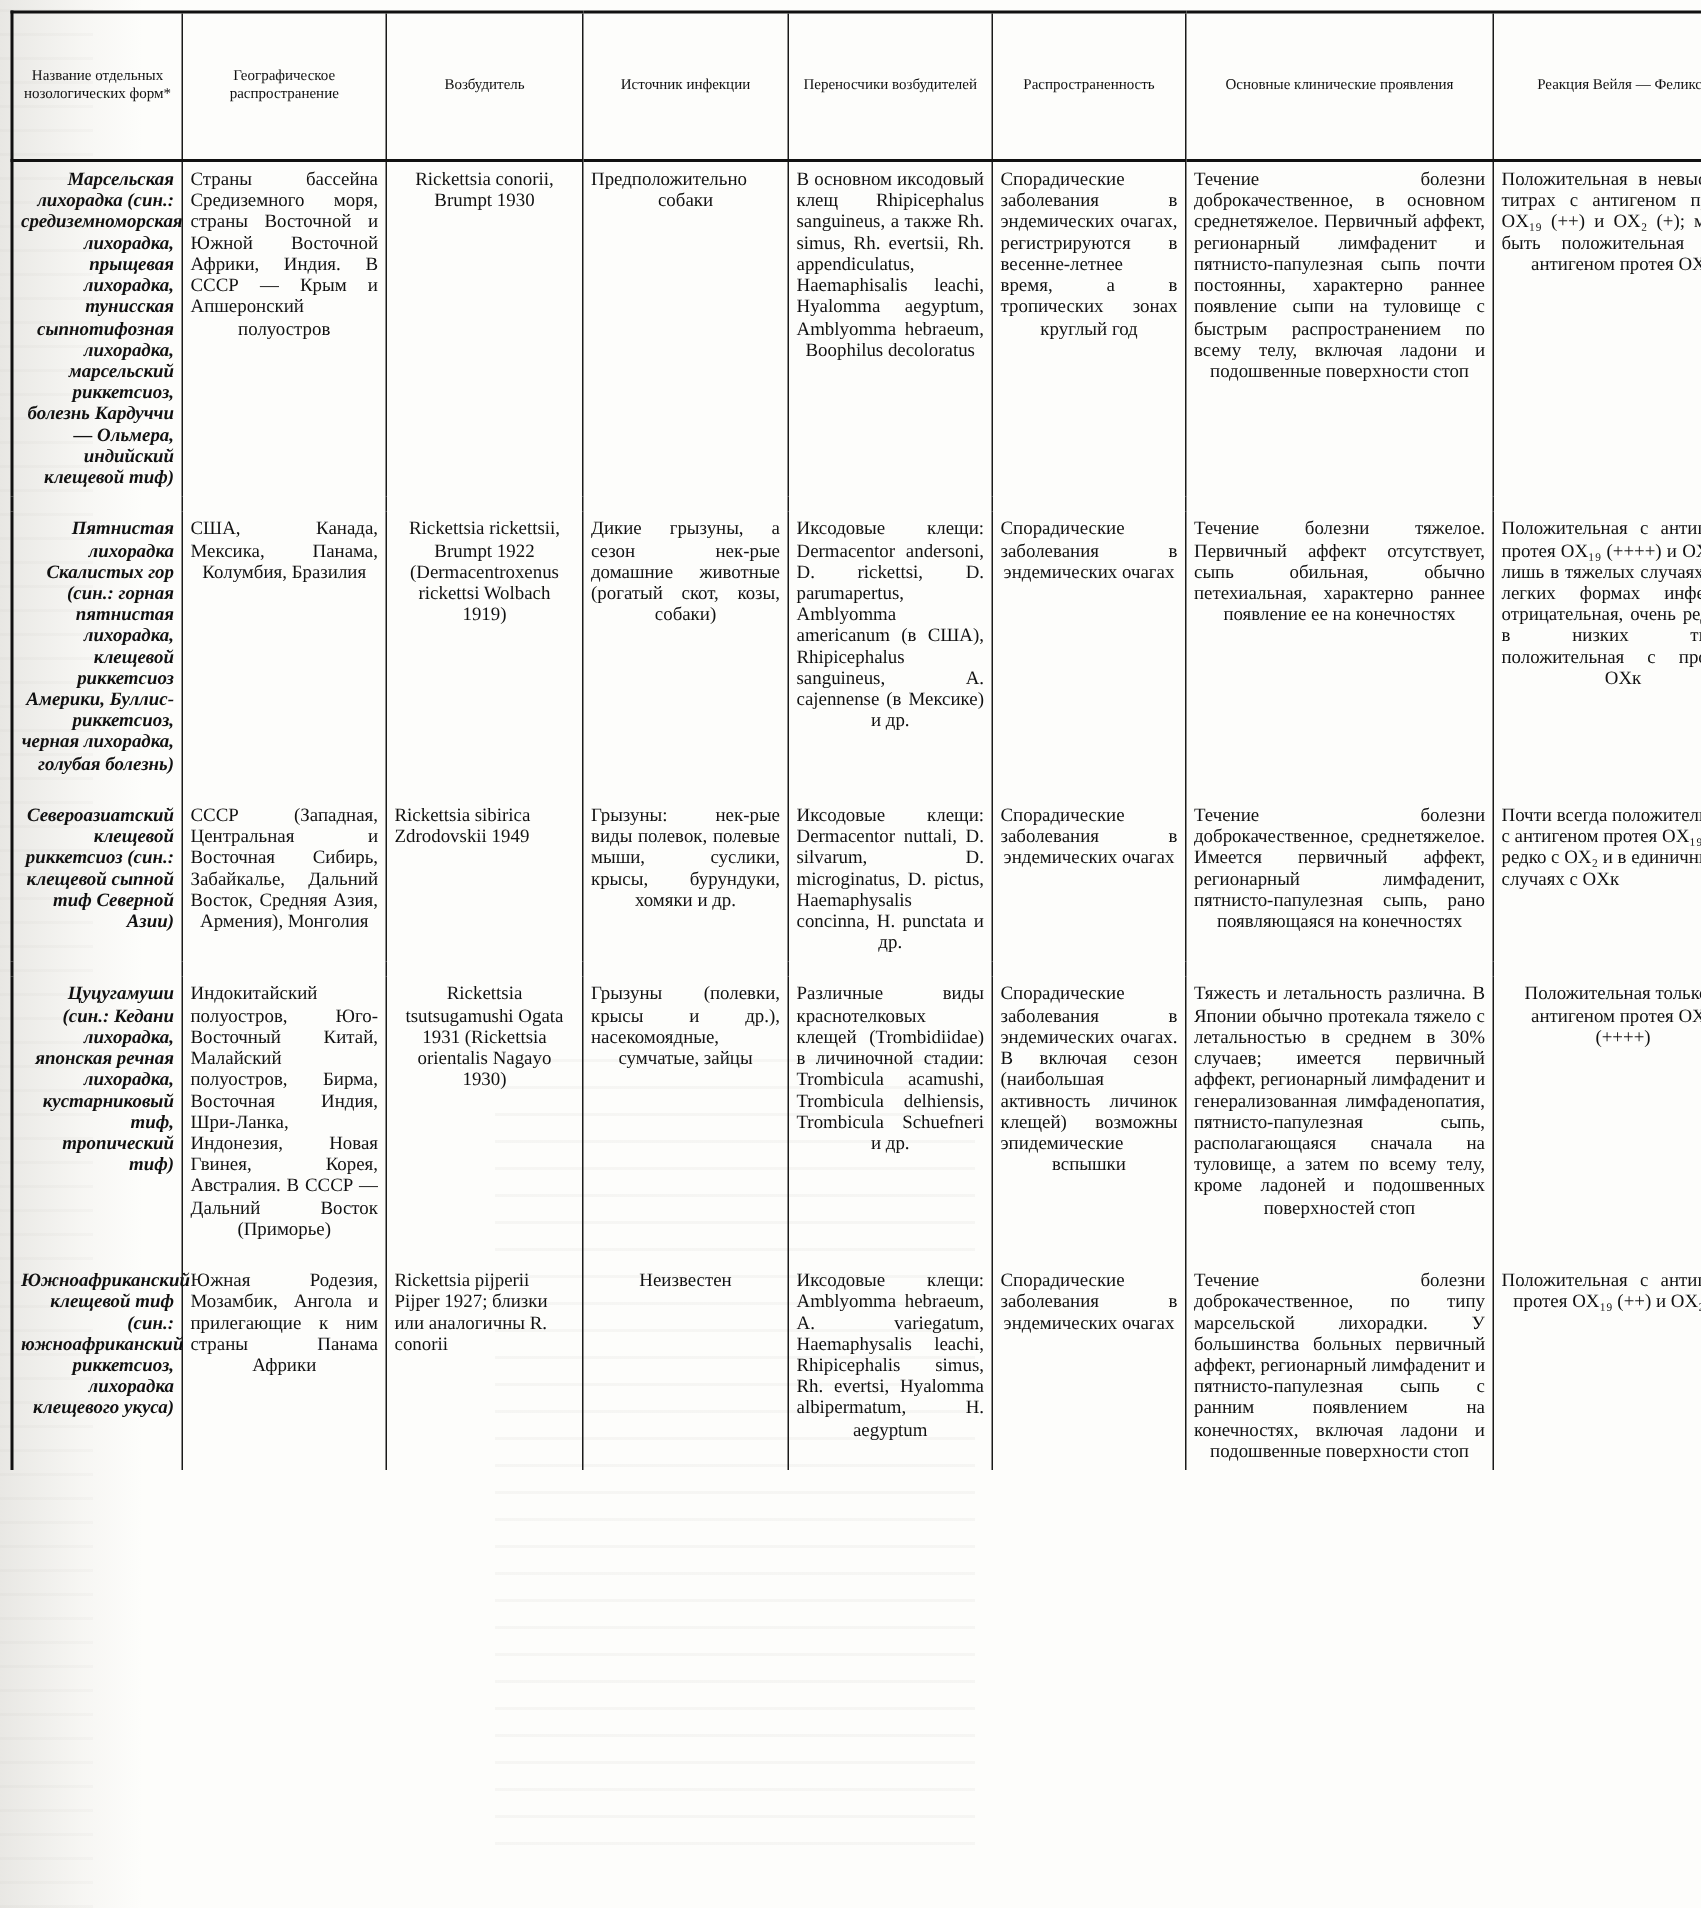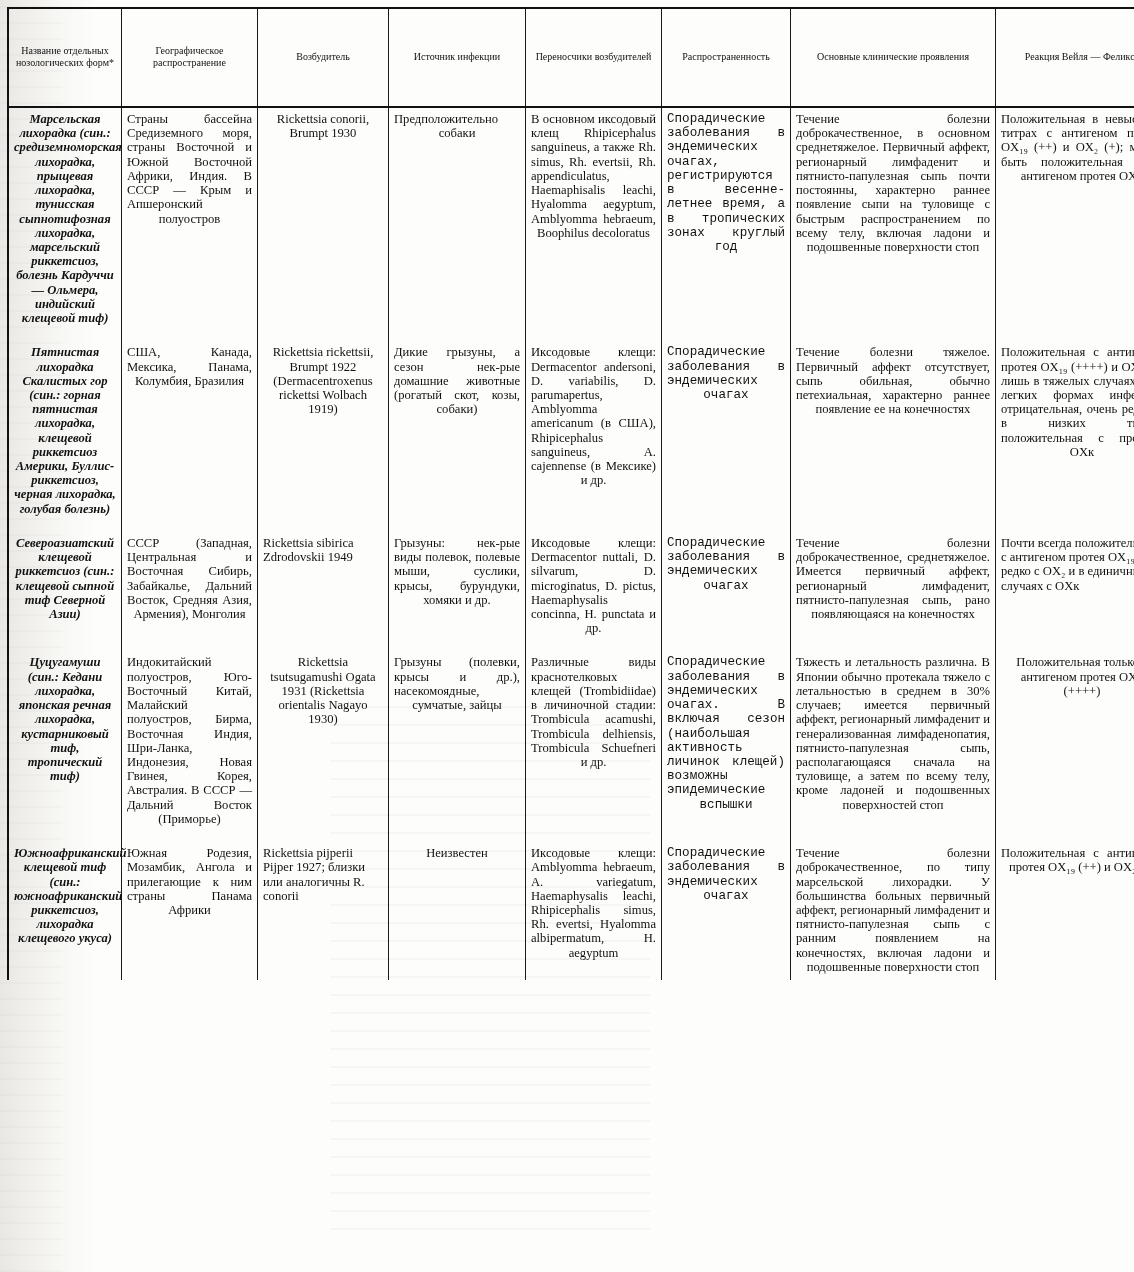--- a/index.html
+++ b/index.html
@@ -90,37 +90,37 @@
   }
   table.rick tbody tr td {
     border-bottom: 0;
   }
   .colgroup-edge-l { border-left: 2.4px solid #111 !important; }
   .colgroup-edge-r { border-right: 2.4px solid #111 !important; }
 
   .c-name {
     font-style: italic;
     font-weight: bold;
-    text-align: center;
+    text-align: right;
     font-size: 12.4px;
     line-height: 1.14;
   }
   .just {
     text-align: justify;
     text-align-last: center;
     hyphens: manual;
   }
   .center { text-align: center; }
 
   td.col1 { width: 104px; }
   td.col2 { width: 127px; }
   td.col3 { width: 122px; }
   td.col4 { width: 128px; }
   td.col5 { width: 127px; }
-  td.col6 { width: 120px; font-family: Liberation Mono, monospace; }
+  td.col6 { width: 120px; }
   td.col7 { width: 196px; }
   td.col8 { width: 164px; }
 
   .rowpad { height: 6px; }
 </style>
 </head>
 <body>
 
 <div class="page">
   <div class="ghost"></div>
@@ -162,21 +162,21 @@
           <td></td>
           <td></td>
           <td class="colgroup-edge-r"></td>
       </tr>
 
       <tr>
         <td class="col1 c-name colgroup-edge-l">Пятнистая лихорадка Скалистых гор (син.: горная пятнистая лихорадка, клещевой риккетсиоз Америки, Буллис-риккетсиоз, черная лихорадка, голубая болезнь)</td>
         <td class="col2 just">США, Канада, Мексика, Панама, Колумбия, Бразилия</td>
         <td class="col3 center">Rickettsia rickettsii, Brumpt 1922 (Dermacentroxenus rickettsi Wolbach 1919)</td>
         <td class="col4 just">Дикие грызуны, а сезон нек-рые домашние животные (рогатый скот, козы, собаки)</td>
-        <td class="col5 just">Иксодовые клещи: Dermacentor andersoni, D. variabilis, D. parumapertus, Amblyomma americanum (в США), Rhipicephalus sanguineus, A. cajennense (в Мексике) и др.</td>
+        <td class="col5 just">Иксодовые клещи: Dermacentor andersoni, D. rickettsi, D. parumapertus, Amblyomma americanum (в США), Rhipicephalus sanguineus, A. cajennense (в Мексике) и др.</td>
         <td class="col6 just">Спорадические заболевания в эндемических очагах</td>
         <td class="col7 just">Течение болезни тяжелое. Первичный аффект отсутствует, сыпь обильная, обычно петехиальная, характерно раннее появление ее на конечностях</td>
         <td class="col8 just colgroup-edge-r">Положительная с антигеном протея OX₁₉ (++++) и OX₂ (+) лишь в тяжелых случаях; при легких формах инфекции отрицательная, очень редко и в низких титрах положительная с протеем OXк</td>
       </tr>
 
       <tr class="rowpad">
         <td class="colgroup-edge-l"></td>
           <td></td>
           <td></td>
           <td></td>

